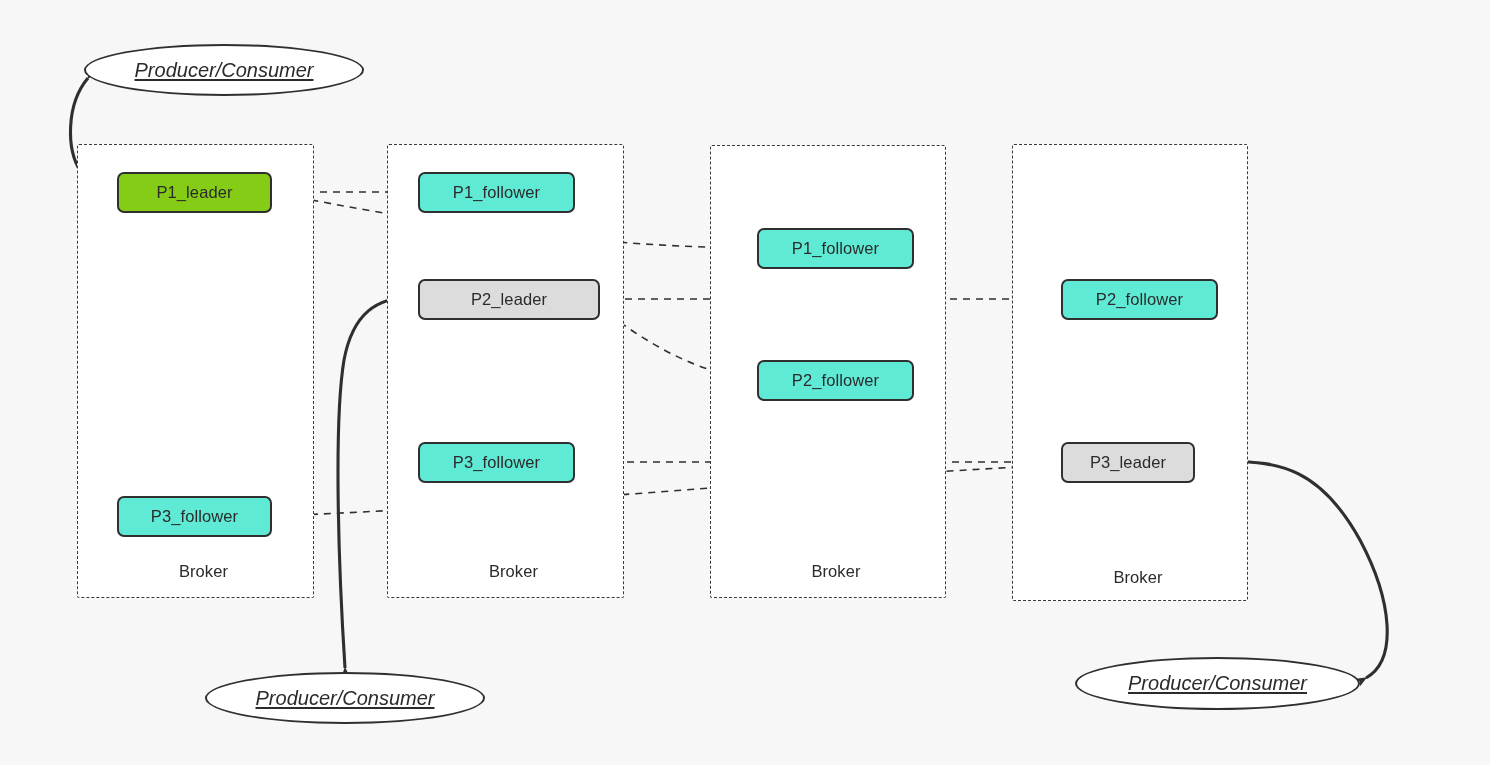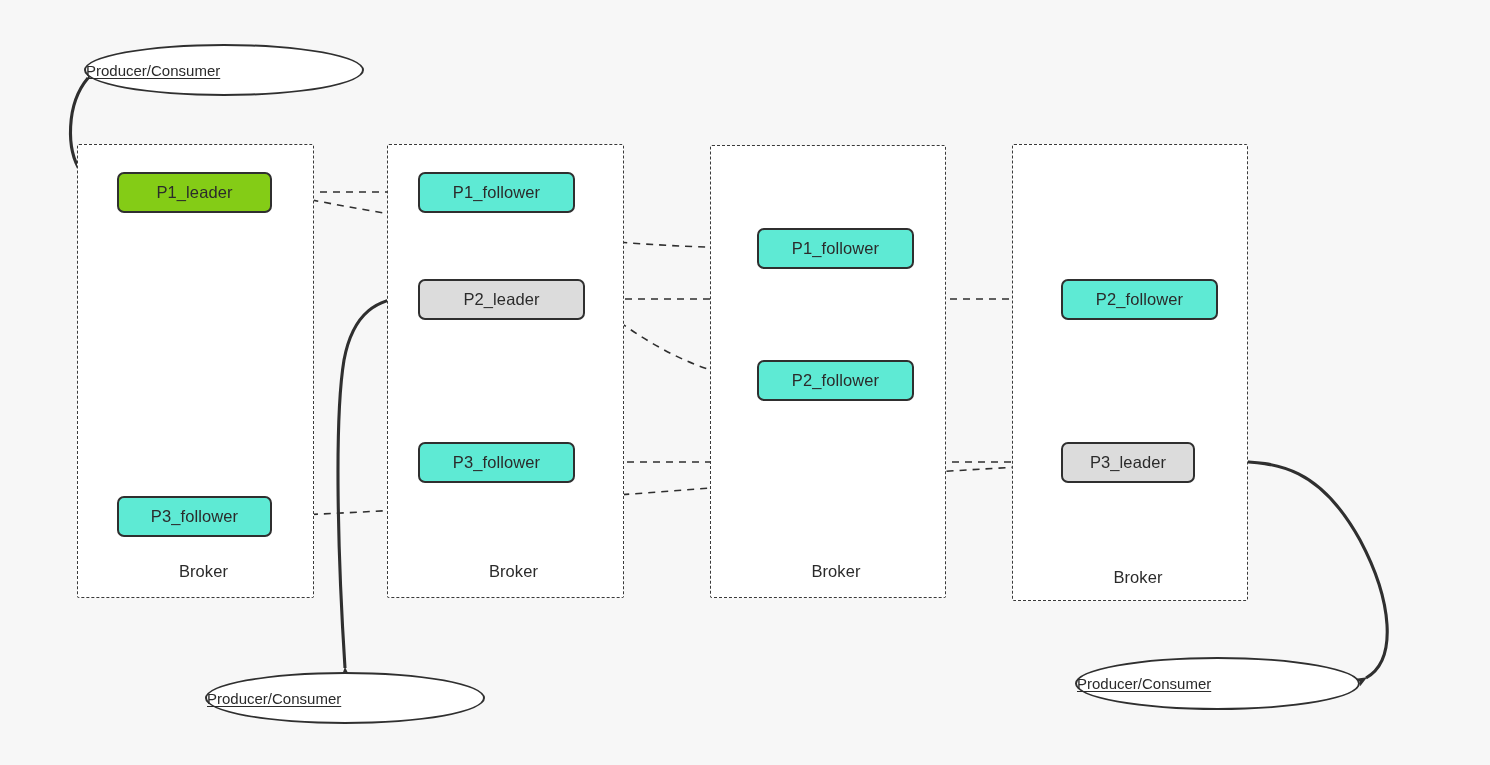--- a/index.html
+++ b/index.html
@@ -66,23 +66,24 @@
 
   
   .pc {
     position: absolute;
     box-sizing: border-box;
     border: 2.8px solid #2f2f2f;
     border-radius: 50%;
     background: #ffffff;
     display: flex;
     align-items: center;
-    justify-content: flex-start;
-    font-size: 15px;
+    justify-content: center;
+    font-size: 20px;
     color: #2b2b2b;
+    font-style: italic;
   }
   .pc span {
     text-decoration: underline;
     text-underline-offset: 2px;
   }
 </style>
 </head>
 <body>
 
 <div id="canvas">
@@ -149,21 +150,21 @@
 
   <div class="node leader" style="left: 117px; top: 172px; width: 155px; height: 41px; background: #84cc16;">
     <span>P1_leader</span>
   </div>
   <div class="node" style="left: 117px; top: 496px; width: 155px; height: 41px;">
     <span>P3_follower</span>
   </div>
   <div class="node" style="left: 418px; top: 172px; width: 157px; height: 41px;">
     <span>P1_follower</span>
   </div>
-  <div class="node leader" style="left: 418px; top: 279px; width: 167px; height: 41px; background: rgb(220, 220, 220);">
+  <div class="node leader" style="left: 418px; top: 279px; width: 182px; height: 41px; background: rgb(220, 220, 220);">
     <span>P2_leader</span>
   </div>
   <div class="node" style="left: 418px; top: 442px; width: 157px; height: 41px;">
     <span>P3_follower</span>
   </div>
   <div class="node" style="left: 757px; top: 228px; width: 157px; height: 41px;">
     <span>P1_follower</span>
   </div>
   <div class="node" style="left: 757px; top: 360px; width: 157px; height: 41px;">
     <span>P2_follower</span>

